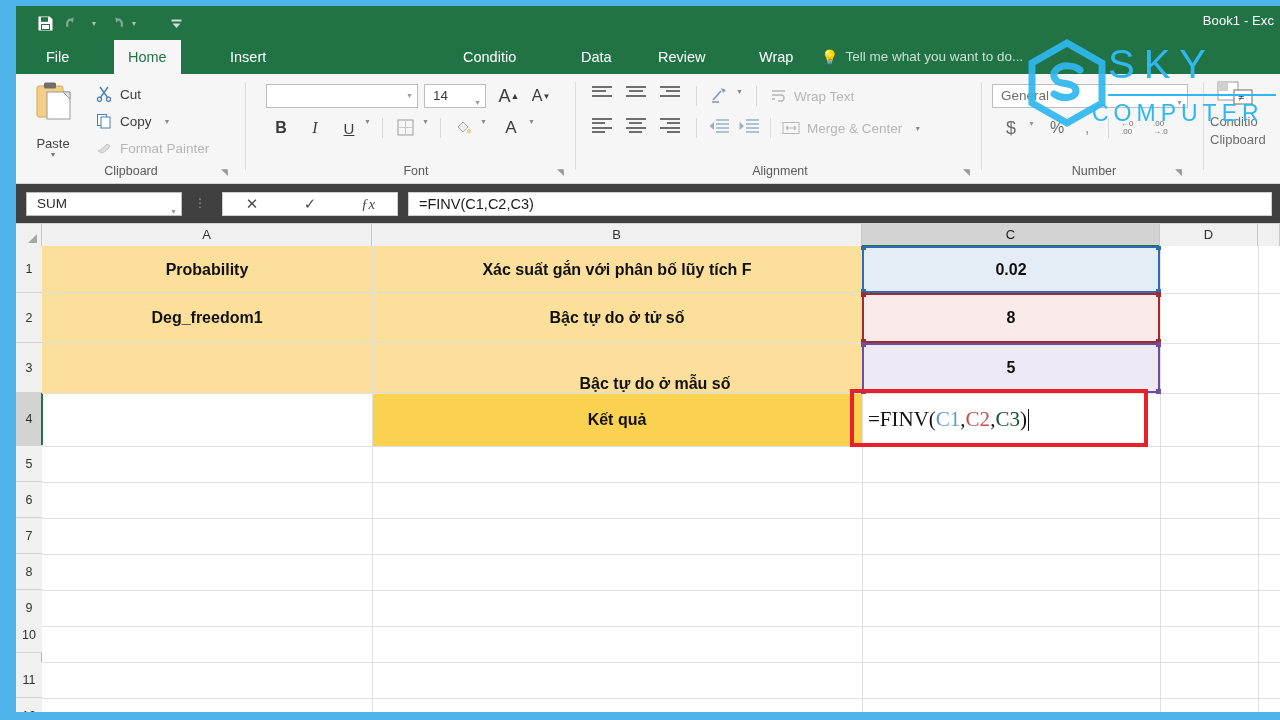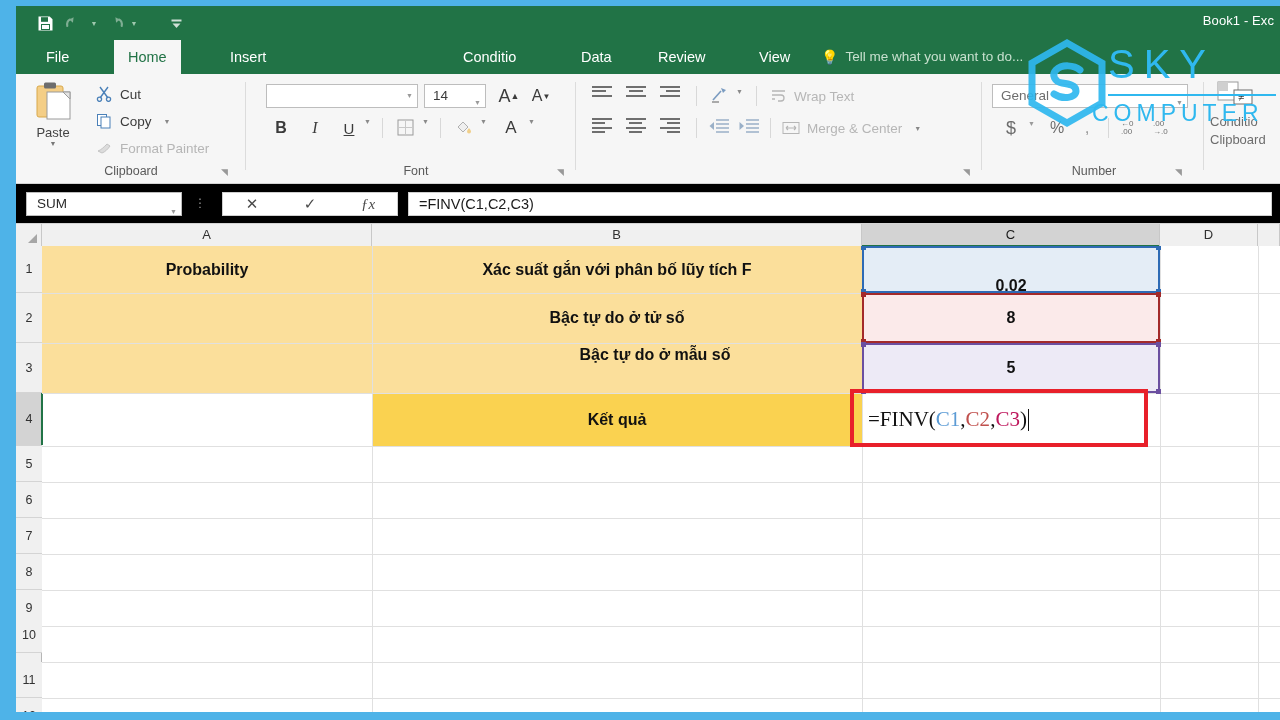--- a/index.html
+++ b/index.html
@@ -51,21 +51,21 @@
   .grp-label{
     position:absolute; bottom:6px; width:100%; text-align:center;
     font-size:12.5px; color:#5a5a5a;
   }
   .grp-sep{ position:absolute; top:8px; width:1px; height:88px; background:#dcdcdc; }
   .dlg-launch{ position:absolute; bottom:7px; right:5px; font-size:9px; color:#999; }
 
   
   .paste-wrap{ position:absolute; left:8px; top:6px; width:58px; text-align:center; }
   .clip-ico{ width:46px; height:44px; margin:0 auto; position:relative; }
-  .paste-label{ font-size:13px; color:#444; margin-top:1px; }
+  .paste-label{ font-size:13px; color:#444; margin-top:12px; }
   .paste-caret{ font-size:7px; color:#777; }
   .clipcmd{ position:absolute; font-size:13.5px; color:#3b3b3b; display:flex; align-items:center; gap:7px; white-space:nowrap;text-align:right;}
   .clipcmd.dim{ color:#b6b6b6; }
   .mini-caret{ font-size:7px; color:#888; margin-left:5px; }
 
   
   .fontname{ position:absolute; left:10px; top:10px; width:152px; height:24px;
     background:#fff; border:1px solid #bdbdbd; }
   .fontsize{ position:absolute; left:168px; top:10px; width:62px; height:24px;
     background:#fff; border:1px solid #bdbdbd; font-size:13.5px; color:#3b3b3b;
@@ -78,21 +78,21 @@
   .align-ico{ position:absolute; width:20px; height:16px; }
   .align-ico i{ display:block; height:2px; background:#6f6f6f; margin-bottom:2.4px; }
 
   
   .numfmt{ position:absolute; left:8px; top:10px; width:196px; height:24px;
     background:#fff; border:1px solid #bdbdbd; font-size:13.5px; color:#6d6d6d;
     padding-left:8px; line-height:22px; }
 
   
   .fbar{ position:absolute; left:0; top:178px; width:1264px; height:40px;
-    background:#000000; border-bottom:1px solid #d4d4d4;padding-left:48px; }
+    background:#404040; border-bottom:1px solid #d4d4d4;padding-left:48px; }
   .namebox{ position:absolute; left:10px; top:8px; width:156px; height:24px;
     background:#fff; border:1px solid #bdbdbd; font-size:13.5px; color:#2b2b2b;
     line-height:22px; padding-left:10px; }
   .fbar-dots{ position:absolute; left:178px; top:12px; color:#9a9a9a; font-size:12px;
     letter-spacing:0; }
   .fbar-btns{ position:absolute; left:206px; top:8px; width:176px; height:24px;
     background:#fff; border:1px solid #cfcfcf; display:flex; align-items:center; }
   .fbar-btn{ flex:1; text-align:center; font-size:15px; color:#4a4a4a; }
   .formula-input{ position:absolute; left:392px; top:8px; right:8px; height:24px;
     background:#fff; border:1px solid #cfcfcf; font-size:14.5px; color:#1b1b1b;
@@ -182,21 +182,21 @@
     <div class="win-title">Book1 - Exc</div>
   </div>
 
   <div class="tabstrip">
     <div class="tab" style="left:16px">File</div>
     <div class="tab active" style="left:98px">Home</div>
     <div class="tab" style="left:200px">Insert</div>
     <div class="tab" style="left:433px">Conditio</div>
     <div class="tab" style="left:551px">Data</div>
     <div class="tab" style="left:628px">Review</div>
-    <div class="tab" style="left:729px">View</div>
+    <div class="tab" style="left:729px">Wrap</div>
     <div class="tellme" style="left:805px">
       <span class="bulb">💡</span>
       <span>Tell me what you want to do...</span>
     </div>
   </div>
 
   <div class="ribbon">
 
     <div class="grp" style="left:0; width:230px;">
       <div class="paste-wrap">
@@ -372,20 +372,21 @@
       <div style="position:absolute; left:192px; top:44px; width:1px; height:20px; background:#d8d8d8;"></div>
       <div class="clipcmd dim" style="left:204px; top:46px;">
         <svg width="18" height="16" viewBox="0 0 18 16">
             <rect x="1" y="2.5" width="16" height="11" fill="none" stroke="#b6b6b6"></rect>
             <path d="M4 8h10M4 8l2-2M4 8l2 2M14 8l-2-2M14 8l-2 2" stroke="#b6b6b6" stroke-width="1.1" fill="none"></path>
           </svg>
         <span>Merge &amp; Center</span>
         <span class="mini-caret">▼</span>
       </div>
 
+      <div class="grp-label">Alignment</div>
       <div class="dlg-launch" style="right:12px">◥</div>
       <div class="grp-sep" style="right:0"></div>
     </div>
 
     <div class="grp" style="left:968px; width:220px;">
       <div class="numfmt">
         <span>General</span>
         <span class="combo-caret">▼</span>
       </div>
       <div class="fbtn" style="left:16px; top:42px; width:22px; height:24px; font-size:18px; color:#6d6d6d;">
@@ -492,27 +493,28 @@
       <div class="gl-h" style="top:200px"></div>
       <div class="gl-h" style="top:236px"></div>
       <div class="gl-h" style="top:272px"></div>
       <div class="gl-h" style="top:308px"></div>
       <div class="gl-h" style="top:344px"></div>
       <div class="gl-h" style="top:380px"></div>
       <div class="gl-h" style="top:416px"></div>
       <div class="gl-h" style="top:452px"></div>
 
       <div class="cell c-center" style="left:0; top:0; width:330px; height:47px;">Probability</div>
+      <div class="cell c-center" style="left:0; top:47px; width:330px; height:50px;">Deg_freedom1</div>
 
       <div class="cell c-center" style="left:330px; top:0; width:490px; height:47px;">Xác suất gắn với phân bố lũy tích F</div>
       <div class="cell c-center" style="left:330px; top:47px; width:490px; height:50px;">Bậc tự do ở tử số</div>
-      <div class="cell c-center" style="left:330px; top:84px; width:566px; height:50px;">Bậc tự do ở mẫu số</div>
+      <div class="cell c-center" style="left:330px; top:113px; width:566px; height:50px;">Bậc tự do ở mẫu số</div>
       <div class="cell c-center" style="left:330px; top:147px; width:490px; height:53px;">Kết quả</div>
 
-      <div class="cell c-center" style="left:820px; top:16px; width:298px; height:47px;border-radius:11px;">0.02</div>
+      <div class="cell c-center" style="left:820px; top:0; width:298px; height:47px;border-radius:11px;">0.02</div>
       <div class="cell c-center" style="left:820px; top:47px; width:298px; height:50px;">8</div>
       <div class="cell c-center" style="left:820px; top:97px; width:298px; height:50px;">5</div>
 
       <div class="refbox" style="left:820px; top:0; width:298px; height:47px; border:2px solid #2E6BB5;">
         <span class="hn" style="left:-3px; top:-3px; background:#2E6BB5;"></span>
         <span class="hn" style="right:-3px; top:-3px; background:#2E6BB5;"></span>
         <span class="hn" style="left:-3px; bottom:-3px; background:#2E6BB5;"></span>
         <span class="hn" style="right:-3px; bottom:-3px; background:#2E6BB5;"></span>
       </div>
       <div class="refbox" style="left:820px; top:47px; width:298px; height:50px; border:2px solid #A32A2A;">
@@ -527,21 +529,21 @@
         <span class="hn" style="left:-3px; bottom:-3px; background:#6B4FA0;"></span>
         <span class="hn" style="right:-3px; bottom:-3px; background:#6B4FA0;"></span>
       </div>
 
       <div class="editcell" style="left:822px; top:150px; width:294px; height:47px;">
         <span>=FINV(</span>
           <span style="color:#5B9BD5">C1</span>
           <span>,</span>
           <span style="color:#C0504D">C2</span>
           <span>,</span>
-          <span style="color:#be185d">C3</span>
+          <span style="color:#14532d">C3</span>
           <span>)</span>
           <span class="caret"></span>
       </div>
 
       <div class="annot" style="left:808px; top:143px; width:298px; height:58px;"></div>
     </div>
   </div>
 
   <div class="wm" style="left:1000px; top:18px; width:264px; height:110px;">
     <svg width="90" height="90" viewBox="0 0 90 90" style="position:absolute; left:6px; top:14px; opacity:.92">

